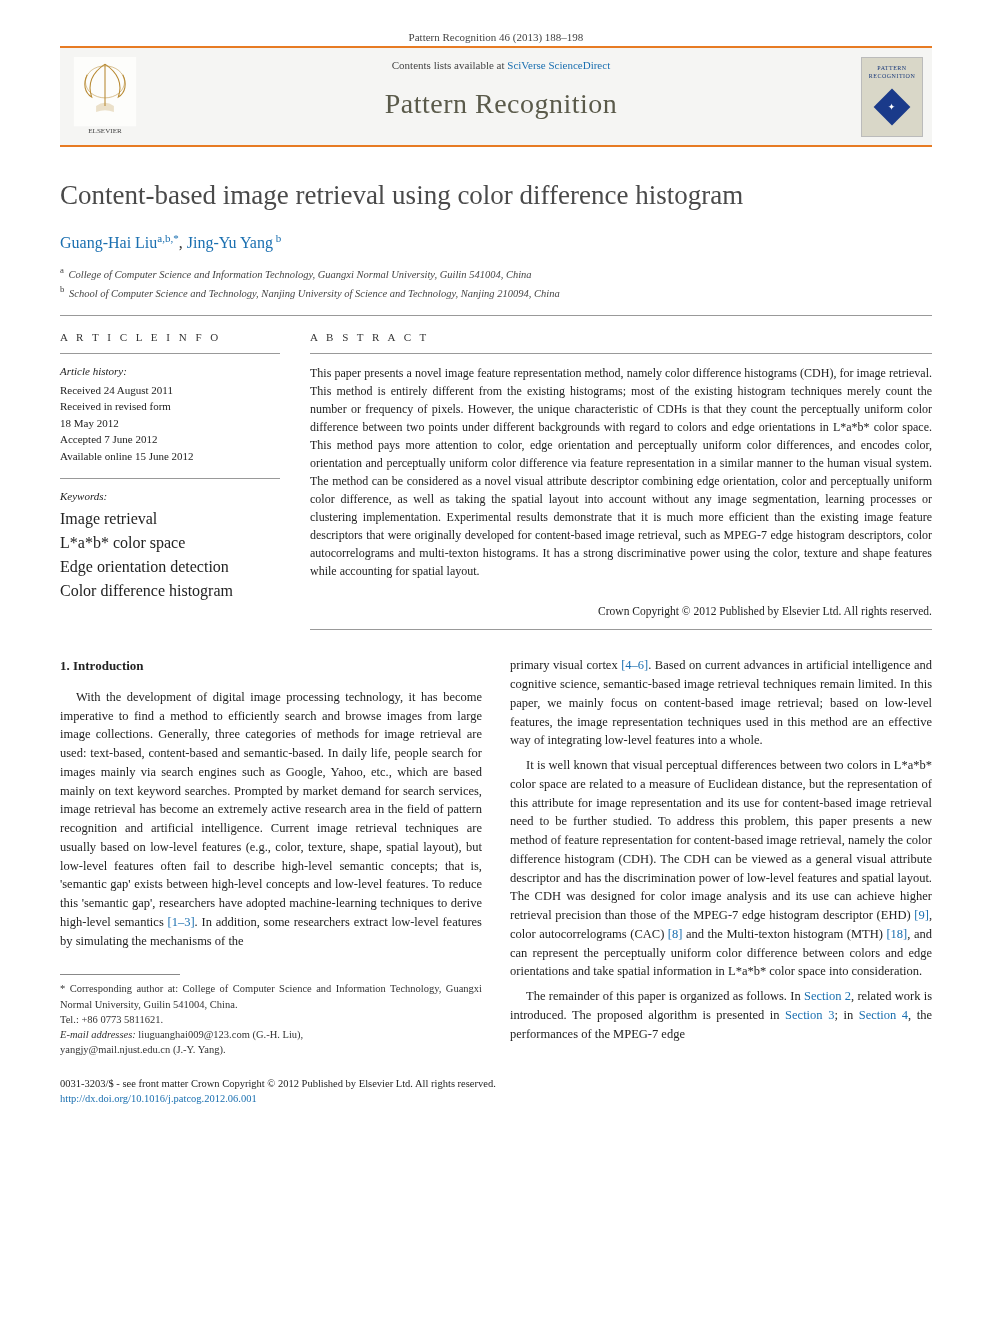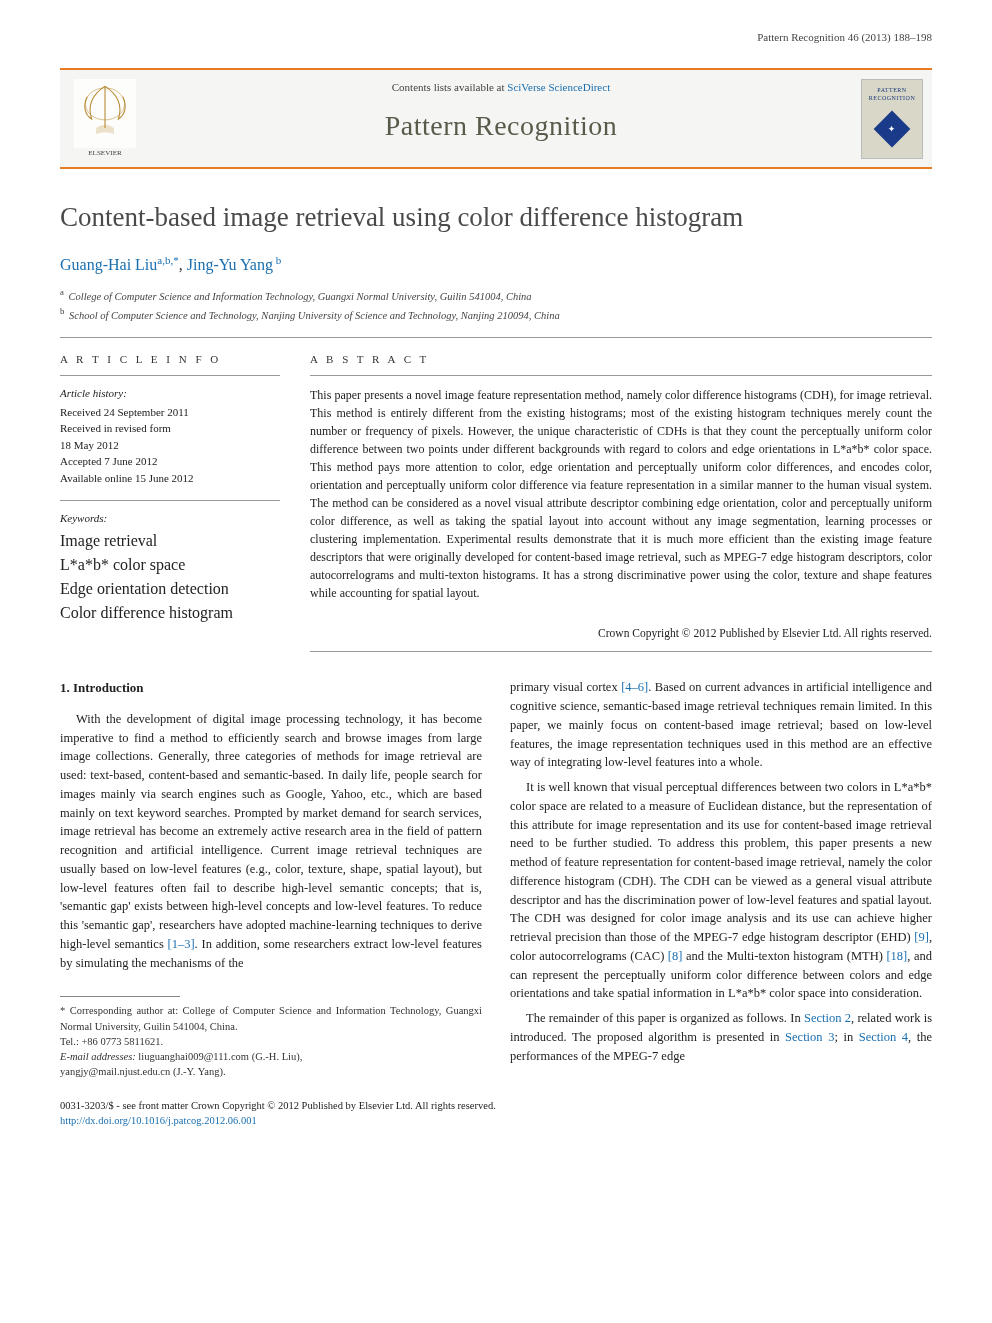--- a/index.html
+++ b/index.html
@@ -9,24 +9,24 @@
     width: 992px;
     margin: 0 auto;
     color: #222;
     font-size: 13px;
     line-height: 1.4;
   }
   .page {
     padding: 30px 60px 40px 60px;
   }
   .citation {
-    text-align: right;
+    text-align: center;
     font-size: 11px;
     color: #444;
-    margin-bottom: 23px;
+    margin-bottom: 1px;
   }
   .header-box {
     border-top: 2px solid #e77b23;
     border-bottom: 2px solid #e77b23;
     display: flex;
     align-items: stretch;
     background: #f5f5f3;
     margin-bottom: 30px;
   }
   .elsevier-logo {
@@ -254,21 +254,21 @@
   </div>
 
   <hr class="thin">
 
   <div class="info-abstract">
     <div class="article-info">
       <div class="sec-head">A R T I C L E  I N F O</div>
       <div class="sec-head-rule"></div>
       <div class="history-label">Article history:</div>
       <div class="history-lines">
-        <div>Received 24 September 2011</div>
+        <div>Received 24 August 2011</div>
         <div>Received in revised form</div>
         <div>18 May 2012</div>
         <div>Accepted 7 June 2012</div>
         <div>Available online 15 June 2012</div>
       </div>
       <div class="sec-head-rule"></div>
       <div class="keywords-label">Keywords:</div>
       <div class="keywords-lines">
         <div>Image retrieval</div>
         <div>L*a*b* color space</div>
@@ -291,21 +291,21 @@
       <div class="sec-title">1.  Introduction</div>
       <p class="indent">
         <span>With the development of digital image processing technology, it has become imperative to find a method to efficiently search and browse images from large image collections. Generally, three categories of methods for image retrieval are used: text-based, content-based and semantic-based. In daily life, people search for images mainly via search engines such as Google, Yahoo, etc., which are based mainly on text keyword searches. Prompted by market demand for search services, image retrieval has become an extremely active research area in the field of pattern recognition and artificial intelligence. Current image retrieval techniques are usually based on low-level features (e.g., color, texture, shape, spatial layout), but low-level features often fail to describe high-level semantic concepts; that is, 'semantic gap' exists between high-level concepts and low-level features. To reduce this 'semantic gap', researchers have adopted machine-learning techniques to derive high-level semantics </span><span class="ref-link">[1–3]</span><span>. In addition, some researchers extract low-level features by simulating the mechanisms of the</span>
       </p>
 
       <hr class="footnote-rule">
       <div class="footnotes">
         <div>* Corresponding author at: College of Computer Science and Information Technology, Guangxi Normal University, Guilin 541004, China.</div>
         <div>Tel.: +86 0773 5811621.</div>
         <div>
-          <span class="em-label">E-mail addresses:</span><span> liuguanghai009@111.com (G.-H. Liu),</span>
+          <span class="em-label">E-mail addresses:</span><span> liuguanghai009@123.com (G.-H. Liu),</span>
         </div>
         <div>yangjy@mail.njust.edu.cn (J.-Y. Yang).</div>
       </div>
     </div>
 
     <div class="col">
       <p>
         <span>primary visual cortex </span><span class="ref-link">[4–6]</span><span>. Based on current advances in artificial intelligence and cognitive science, semantic-based image retrieval techniques remain limited. In this paper, we mainly focus on content-based image retrieval; based on low-level features, the image representation techniques used in this method are an effective way of integrating low-level features into a whole.</span>
       </p>
       <p class="indent">

